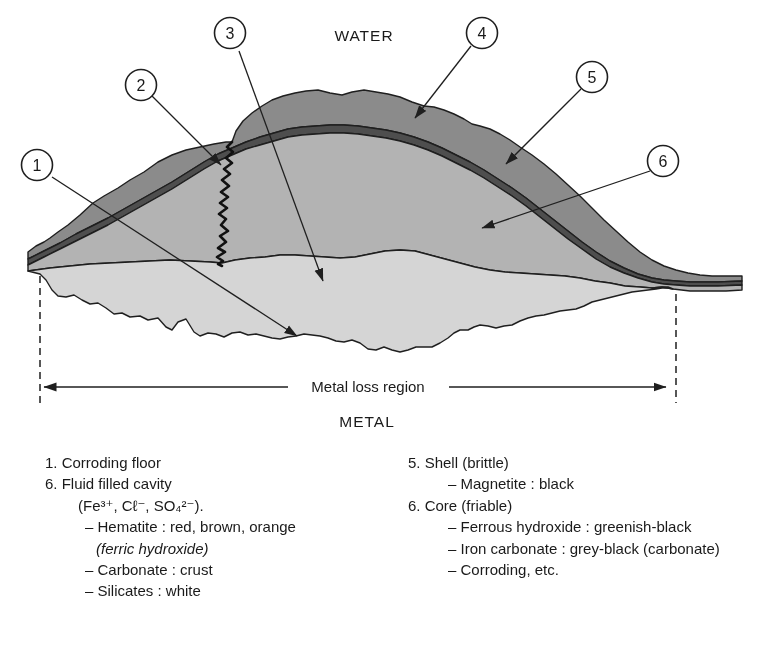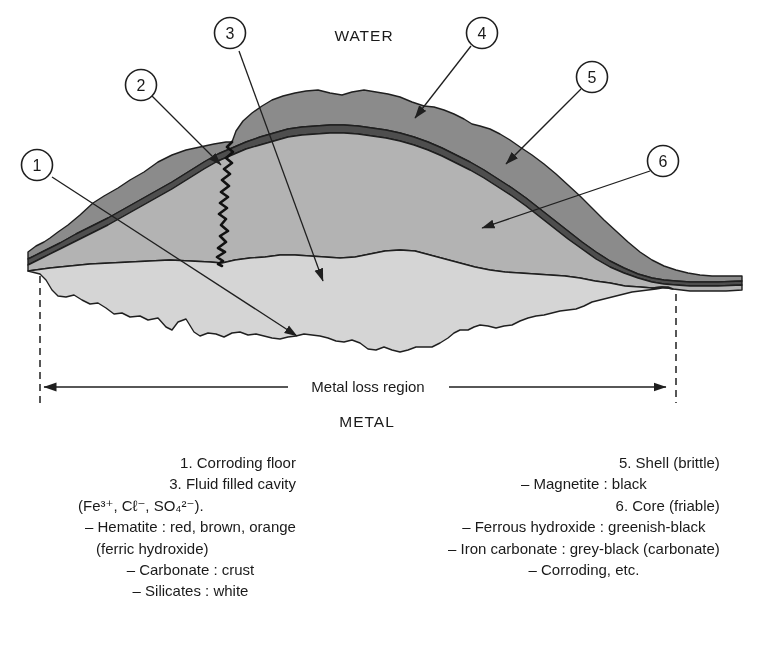--- a/index.html
+++ b/index.html
@@ -8,23 +8,23 @@
     font-family:"Liberation Sans","DejaVu Sans",sans-serif;color:#1a1a1a;
   }
   .diagram-svg{position:absolute;left:0;top:0;}
   svg text{font-family:"Liberation Sans","DejaVu Sans",sans-serif;fill:#1a1a1a;}
   .cap{font-size:15.5px;letter-spacing:1px;}
   .mlr{font-size:15px;}
   .cnum{font-size:16px;}
   .legend-col{position:absolute;top:452px;font-size:15px;line-height:21.4px;white-space:nowrap;}
   .legend-left{left:45px;}
   .legend-right{left:408px;}
-  .i0{padding-left:0;text-align:right;}
-  .i1{padding-left:40px;text-align:center;}
-  .i2{padding-left:51px;}
+  .i0{padding-left:0;}
+  .i1{padding-left:40px;}
+  .i2{padding-left:51px;font-style:italic;}
   .i3{padding-left:33px;}
 </style>
 </head>
 <body>
 
 <div class="stage">
 
   <svg class="diagram-svg" width="761" height="446" viewBox="0 0 761 446">
     <defs>
       <marker id="ah" markerUnits="userSpaceOnUse" markerWidth="14" markerHeight="11" refX="12.5" refY="5.5" orient="auto">
@@ -73,21 +73,21 @@
     <circle cx="663" cy="161" r="15.5" fill="#ffffff" stroke="#1f1f1f" stroke-width="1.6"></circle>
     <text class="cnum" x="663" y="167" text-anchor="middle">6</text>
 
     <text class="cap" x="364" y="41" text-anchor="middle">WATER</text>
     <text class="mlr" x="368" y="392" text-anchor="middle">Metal loss region</text>
     <text class="cap" x="367" y="427" text-anchor="middle">METAL</text>
   </svg>
 
   <div class="legend-col legend-left">
     <div class="i0">1. Corroding floor</div>
-    <div class="i0">3. Fluid filled cavity</div>
+    <div class="i0">6. Fluid filled cavity</div>
     <div class="i3">(Fe³⁺, Cℓ⁻, SO₄²⁻).</div>
     <div class="i1">– Hematite : red, brown, orange</div>
     <div class="i2">(ferric hydroxide)</div>
     <div class="i1">– Carbonate : crust</div>
     <div class="i1">– Silicates : white</div>
   </div>
   <div class="legend-col legend-right">
     <div class="i0">5. Shell (brittle)</div>
     <div class="i1">– Magnetite : black</div>
     <div class="i0">6. Core (friable)</div>

